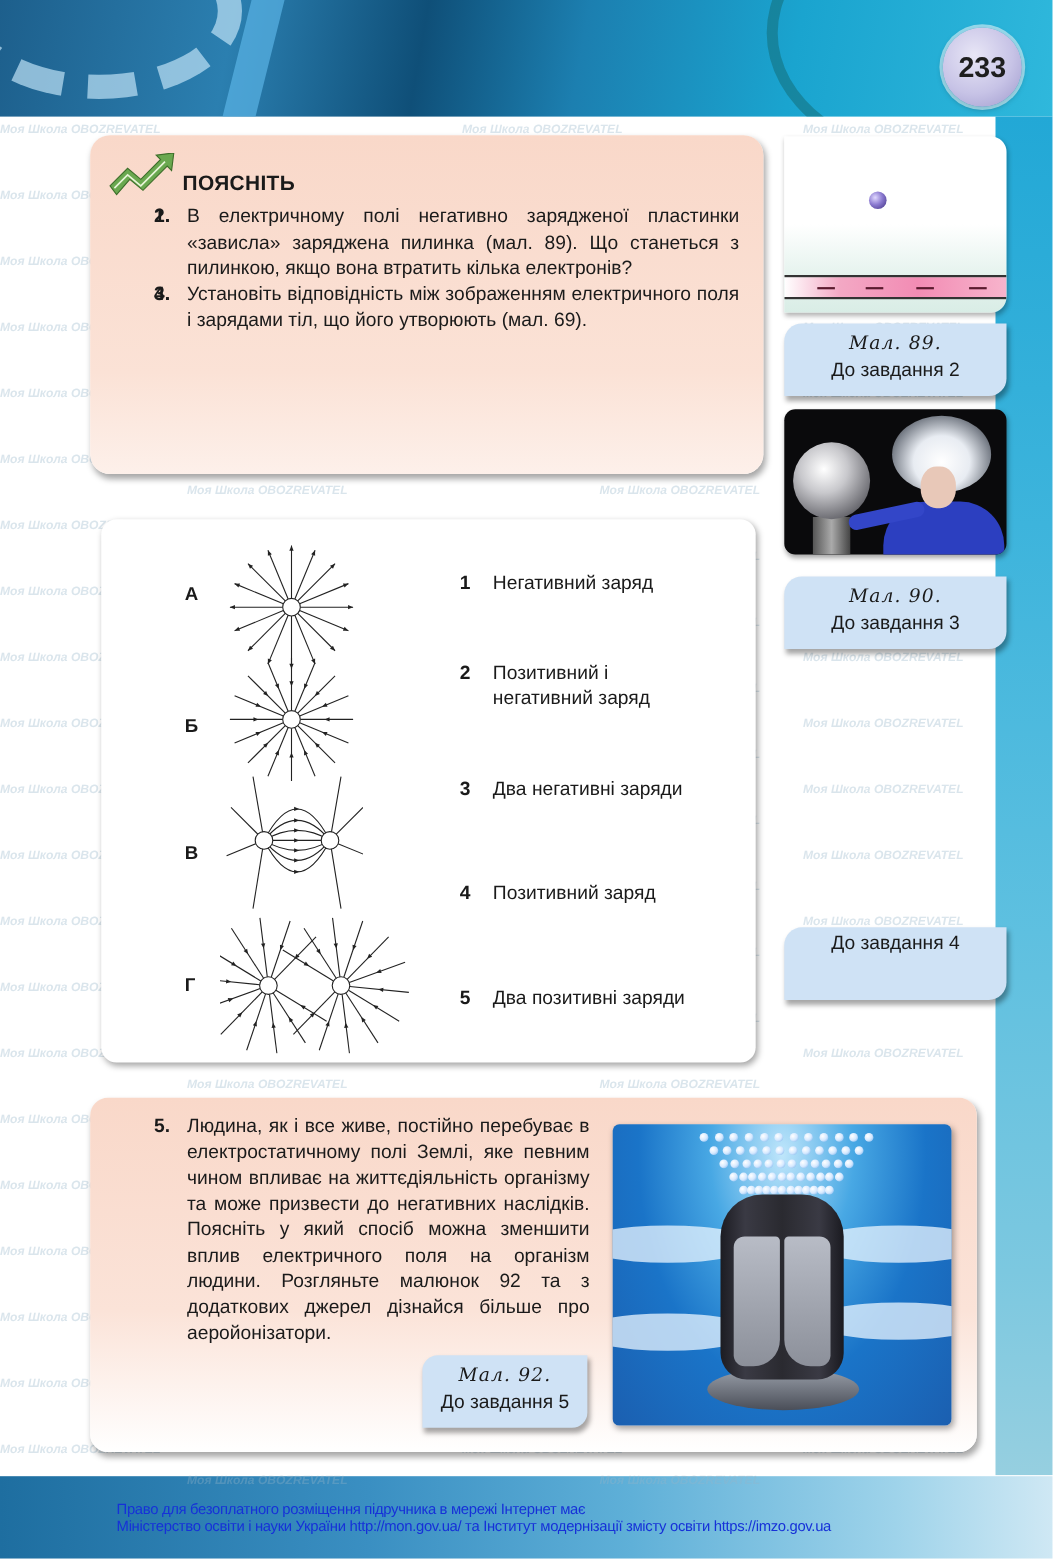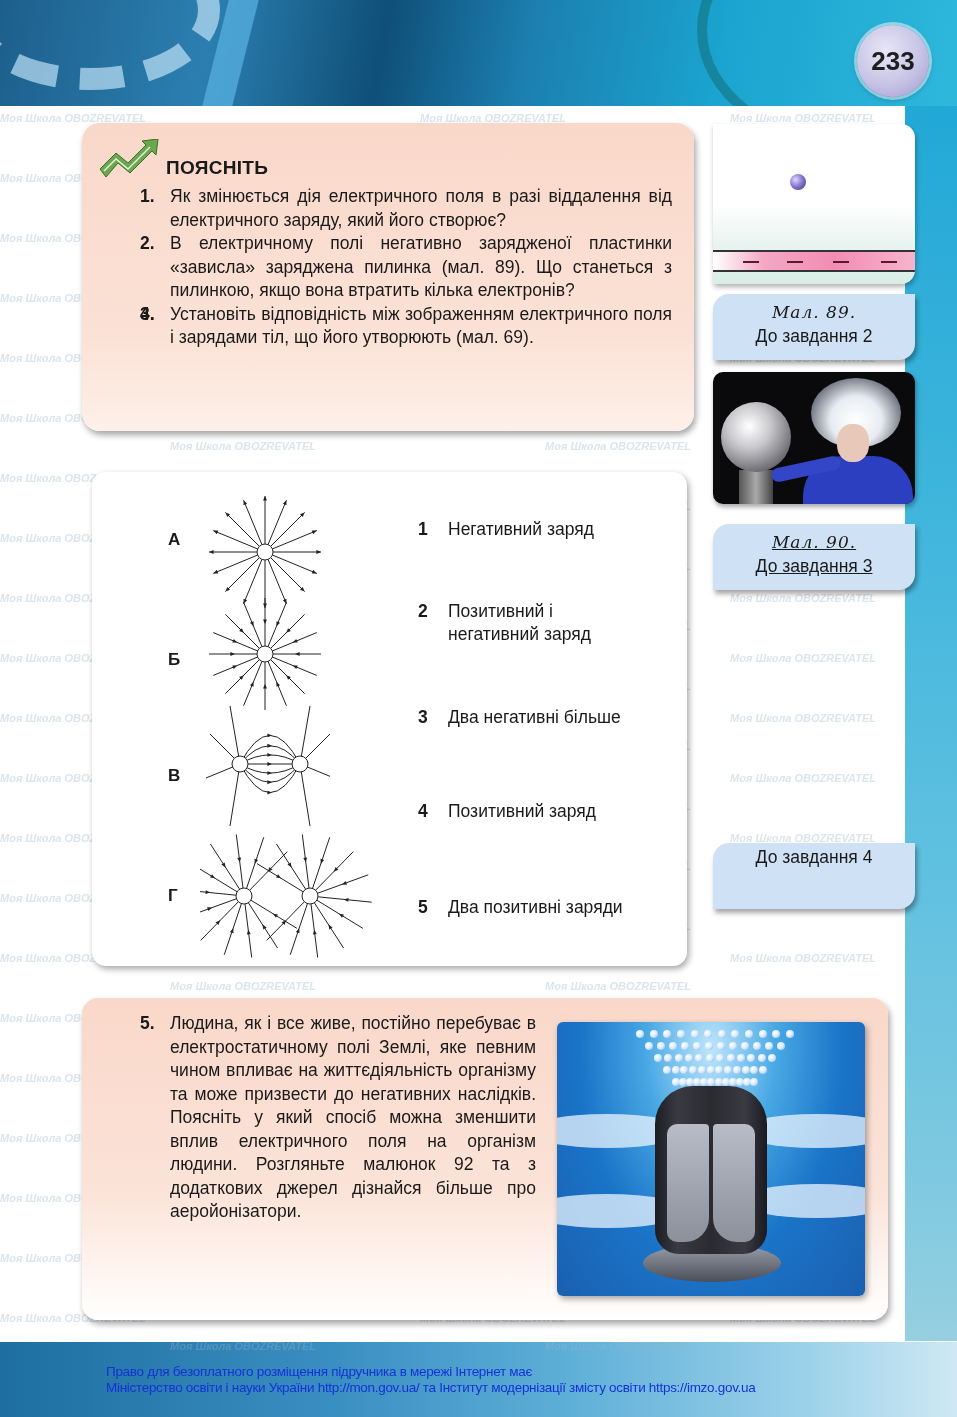--- a/index.html
+++ b/index.html
@@ -284,21 +284,20 @@
 
 <div class="task-card">
   <svg class="explain-icon" viewBox="0 0 64 40">
     <polygon points="2,30 18,14 30,24 48,6 44,2 60,0 58,16 54,12 32,34 20,24 8,38" fill="#6aa84f" stroke="#3d6e2a" stroke-width="1"></polygon>
     <polyline points="6,32 18,20 30,30 52,8" fill="none" stroke="#e8f5d8" stroke-width="1.5"></polyline>
   </svg>
   <div class="heading">ПОЯСНІТЬ</div>
   <div class="task-list">
     <div class="task-item">
       <span class="num">1.</span>
-      <span>Як змінюється дія електричного поля в разі віддалення від електричного заряду, який його створює?</span>
     </div>
     <div class="task-item">
       <span class="num">2.</span>
       <span>В електричному полі негативно зарядженої пластинки «зависла» заряджена пилинка (мал. 89). Що станеться з пилинкою, якщо вона втратить кілька електронів?</span>
     </div>
     <div class="task-item">
       <span class="num">3.</span>
     </div>
     <div class="task-item">
       <span class="num">4.</span>
@@ -322,21 +321,21 @@
 </div>
 
 <div class="fig90">
   <div class="stand"></div>
   <div class="sphere"></div>
   <div class="hair"></div>
   <div class="body"></div>
   <div class="face"></div>
   <div class="arm"></div>
 </div>
-<div class="caption" style="left:713px; top:524px;text-decoration:underline;">
+<div class="caption" style="left:713px; top:524px;">
   <span class="fig">Мал. 90.</span>
   <span class="task">До завдання 3</span>
 </div>
 
 <div class="caption" style="left:713px; top:843px;">
   <span class="task">До завдання 4</span>
 </div>
 
 <div class="diagram-card">
   <div class="diag-label" style="left:76px; top:58px;">А</div>
@@ -496,36 +495,40 @@
   <div class="answer" style="top:46px;">
     <span class="n">1</span>
     <span class="t">Негативний заряд</span>
   </div>
   <div class="answer" style="top:128px; width:220px;">
     <span class="n">2</span>
     <span class="t">Позитивний і негативний заряд</span>
   </div>
   <div class="answer" style="top:234px;">
     <span class="n">3</span>
-    <span class="t">Два негативні більше</span>
+    <span class="t">Два негативні заряди</span>
   </div>
   <div class="answer" style="top:328px;">
     <span class="n">4</span>
     <span class="t">Позитивний заряд</span>
   </div>
   <div class="answer" style="top:424px;">
     <span class="n">5</span>
     <span class="t">Два позитивні заряди</span>
   </div>
 </div>
 
 <div class="task5-card">
   <div class="task-item">
     <span class="num">5.</span>
     <span>Людина, як і все живе, постійно перебуває в електростатичному полі Землі, яке певним чином впливає на життєдіяльність організму та може призвести до негативних наслідків. Поясніть у який спосіб можна зменшити вплив електричного поля на організм людини. Розгляньте малюнок 92 та з додаткових джерел дізнайся більше про аеройонізатори.</span>
+  </div>
+  <div class="caption small">
+    <span class="fig">Мал. 92.</span>
+    <span class="task">До завдання 5</span>
   </div>
   <div class="fig92">
     <div class="flow" style="left:-30px; top:92px; width:160px;"></div>
     <div class="flow" style="left:-30px; top:172px; width:160px;"></div>
     <div class="flow" style="left:180px; top:92px; width:160px;"></div>
     <div class="flow" style="left:180px; top:162px; width:160px;"></div>
     <div id="ions">
         <div class="ion" style="left: 79px; top: 8px;"></div>
         <div class="ion" style="left: 92.6364px; top: 8px;"></div>
         <div class="ion" style="left: 106.273px; top: 8px;"></div>

